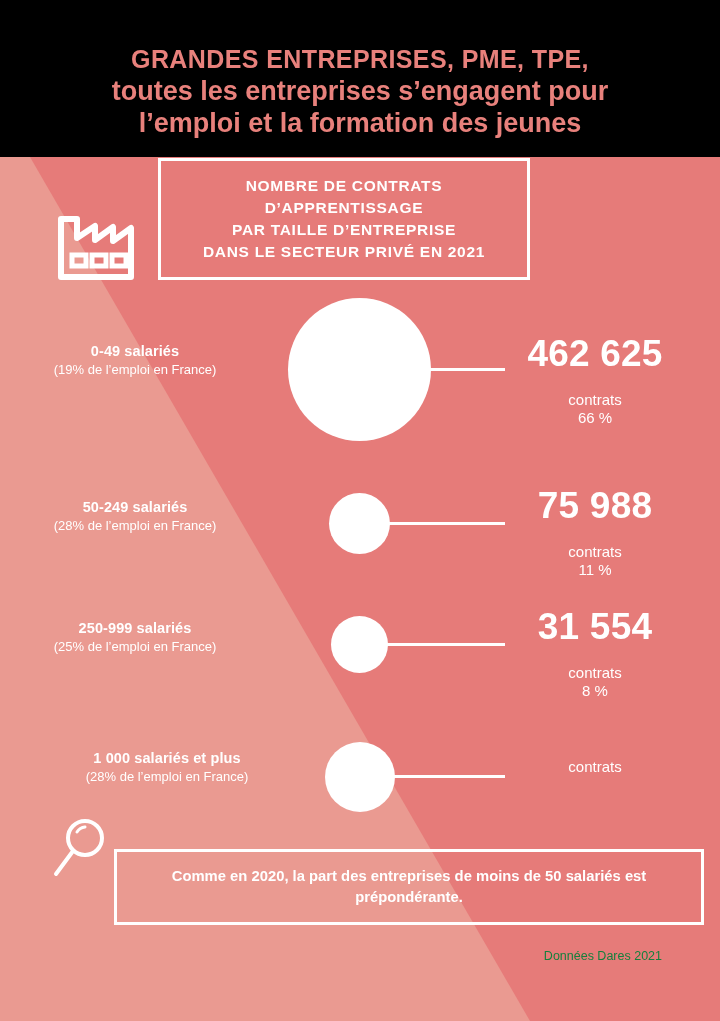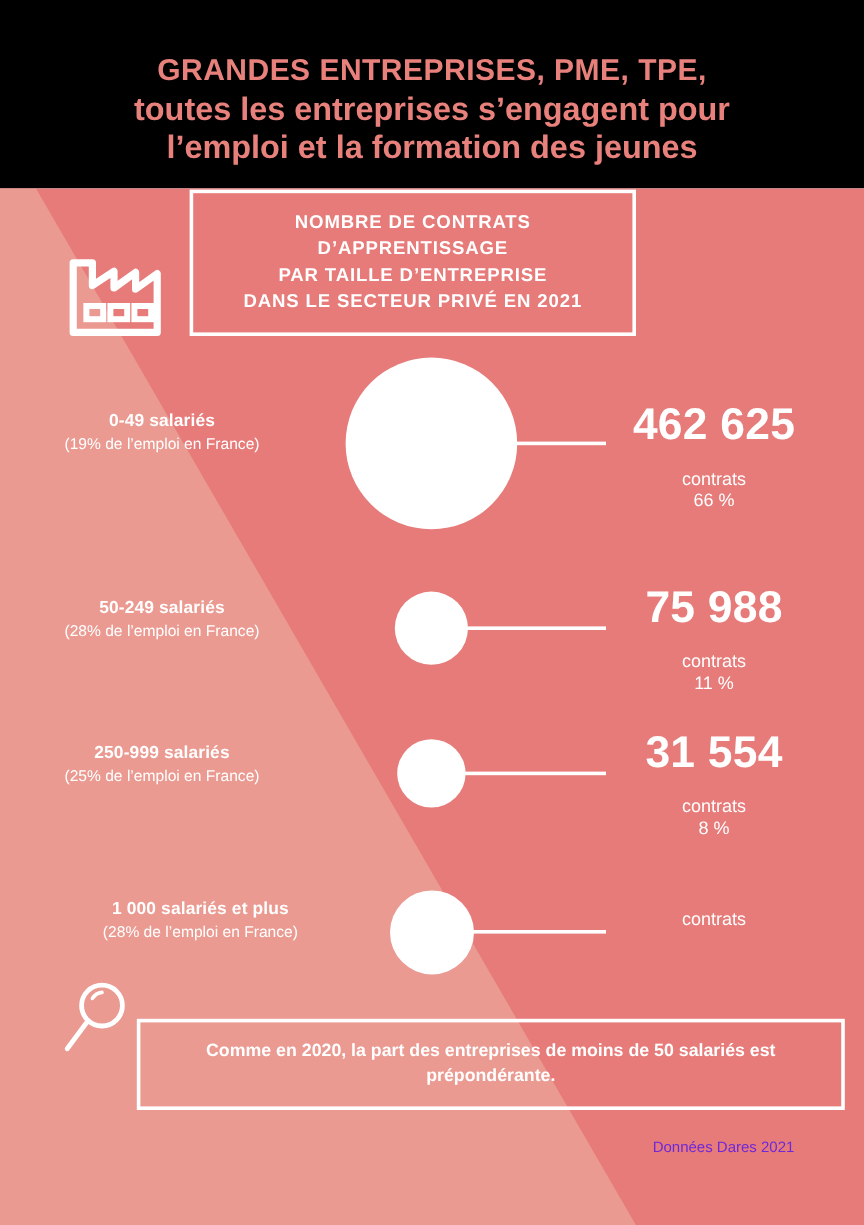--- a/index.html
+++ b/index.html
@@ -182,21 +182,21 @@
     left: 52px;
     top: 818px;
     width: 58px;
     height: 62px;
     z-index: 5;
   }
   #footer-credit {
     position: absolute;
     right: 58px;
     top: 949px;
-    color: #6d28d9;
+    color: #15803d;
     font-size: 12.5px;
     z-index: 3;
   }
 </style>
 </head>
 <body>
 
 <div id="header">
   <div id="title-line-1">GRANDES ENTREPRISES, PME, TPE,</div>
   <div id="title-line-2">toutes les entreprises s’engagent pour</div>

